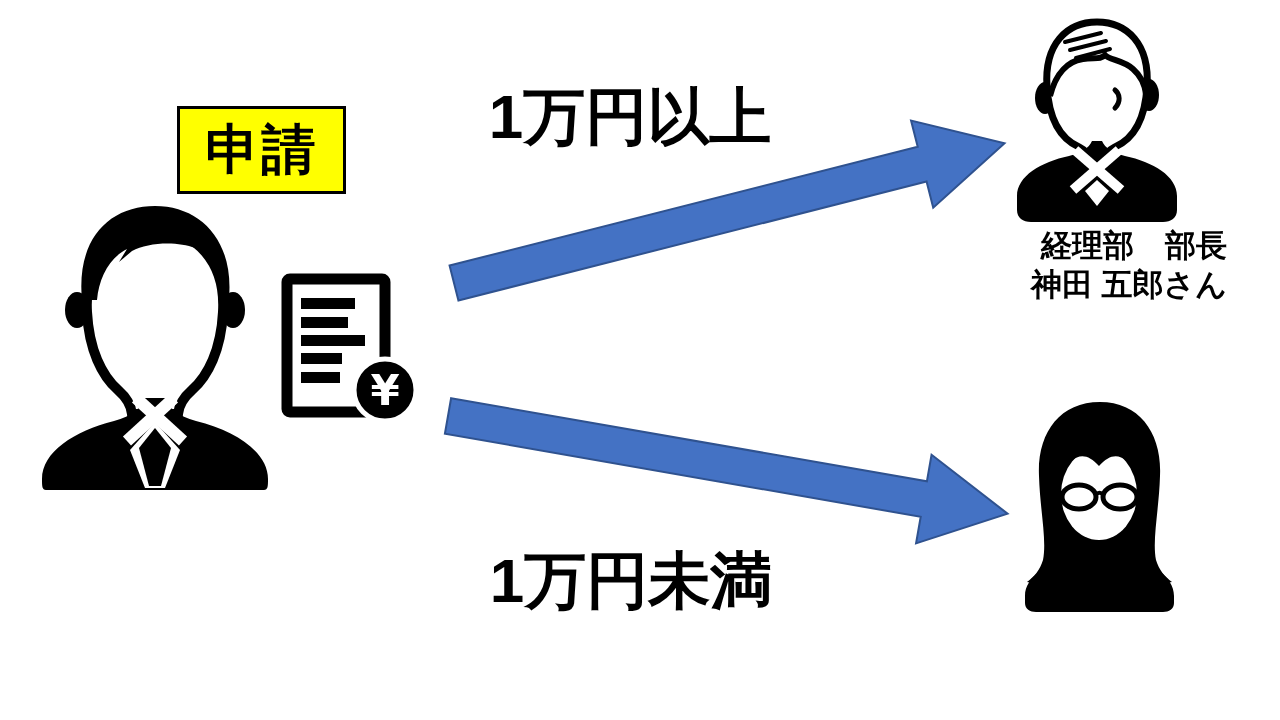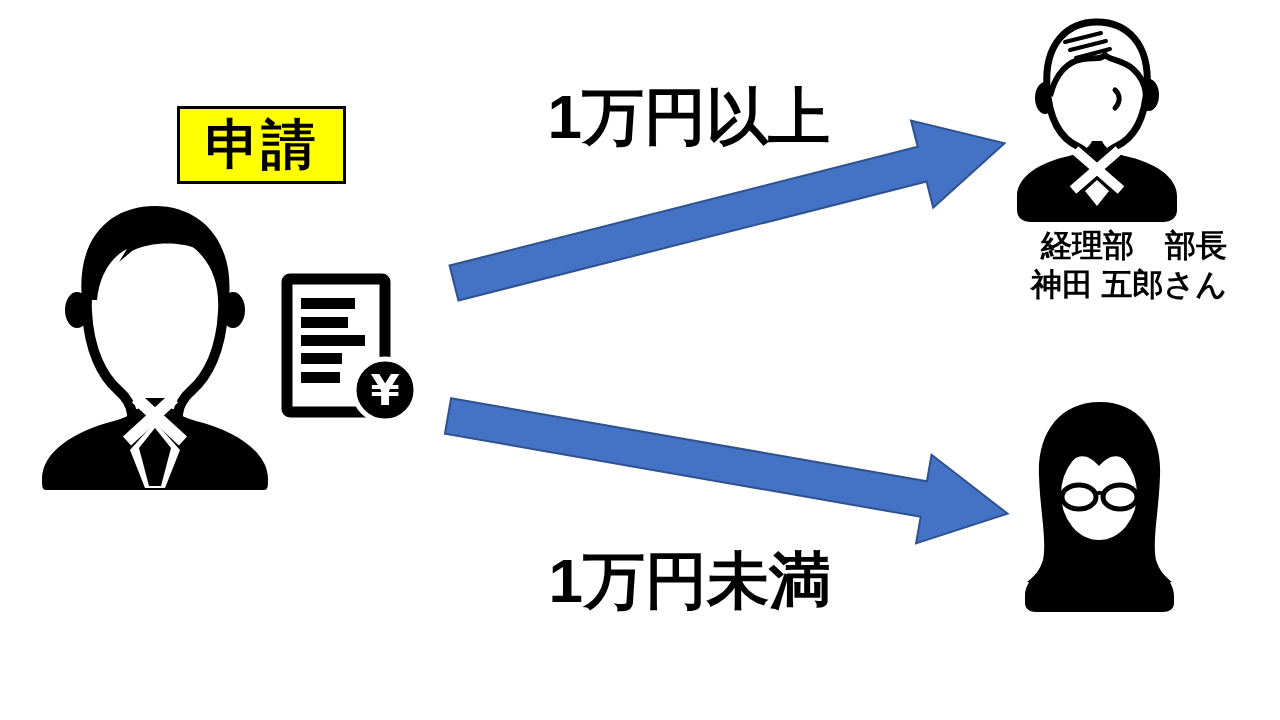--- a/index.html
+++ b/index.html
@@ -5,29 +5,29 @@
   html,body{margin:0;padding:0;}
   body{
     width:1280px;height:720px;position:relative;overflow:hidden;
     background:#ffffff;
     font-family:"Liberation Sans","DejaVu Sans",sans-serif;
     color:#000;
   }
   .abs{position:absolute;}
   
   .badge{
-    left:177px;top:106px;width:169px;height:78px;
+    left:177px;top:106px;width:169px;height:88px;
     background:#ffff00;border:3px solid #000;
     box-sizing:border-box;
     display:flex;align-items:center;justify-content:center;
     font-size:54px;font-weight:bold;letter-spacing:2px;
   }
   
   .amount{
-    width:400px;text-align:right;
+    width:400px;text-align:center;
     font-size:62px;font-weight:bold;line-height:78px;
     white-space:nowrap;
   }
   .amount.top{left:430px;top:78px;}
   .amount.bottom{left:431px;top:542px;}
   
   .person-label{
     width:260px;text-align:right;
     font-size:31px;font-weight:bold;line-height:39px;
     white-space:nowrap;

